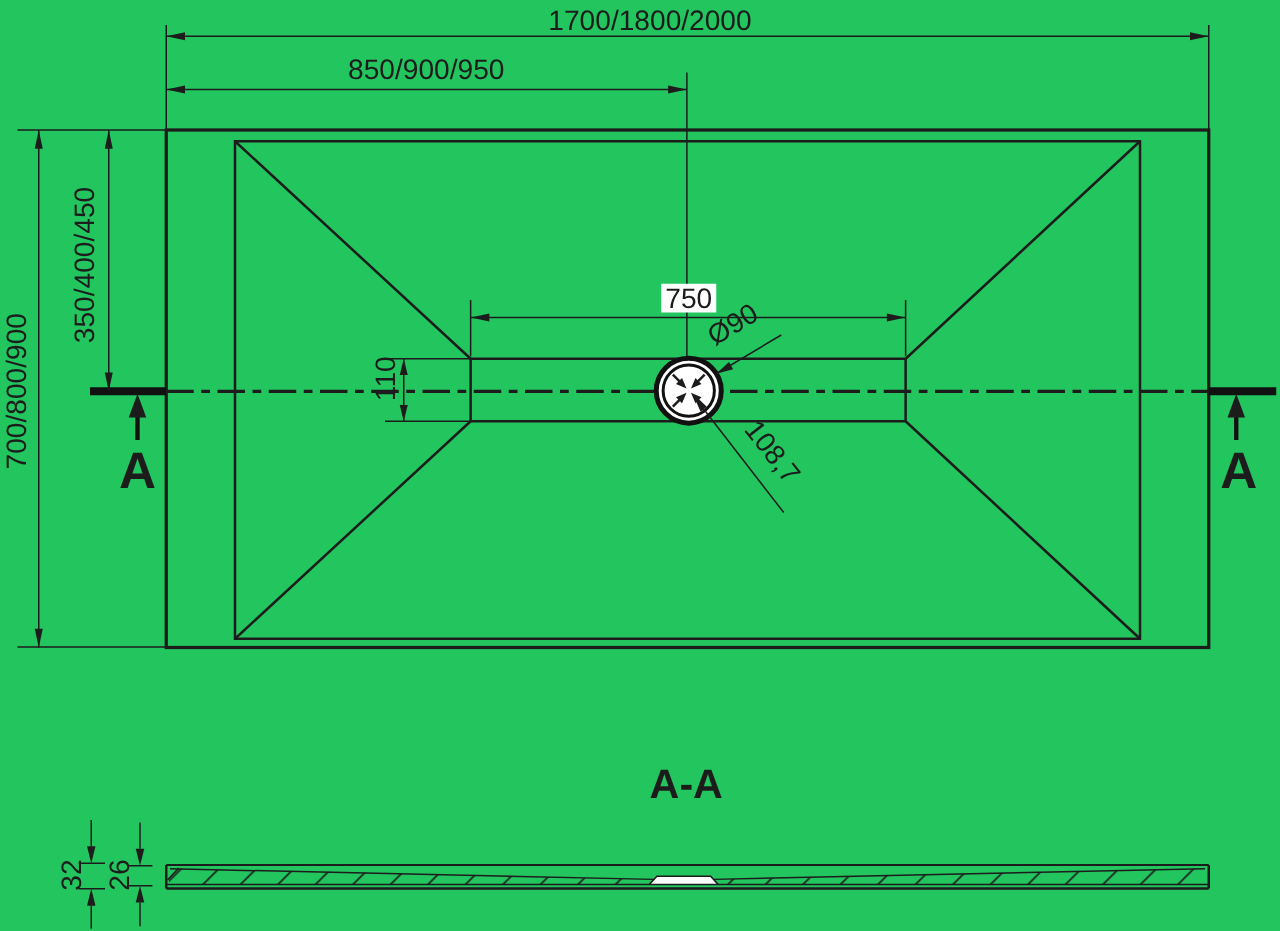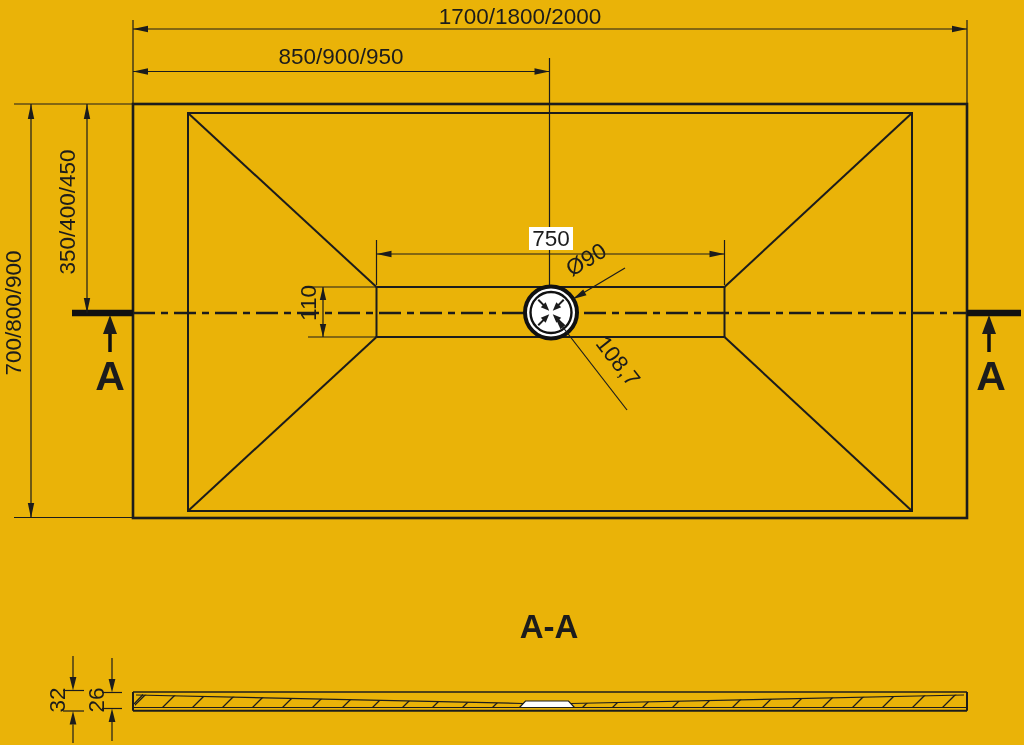--- a/index.html
+++ b/index.html
@@ -4,21 +4,21 @@
 <style>
   html, body {
     margin: 0;
     padding: 0;
     background: #ffffff;
   }
   .stage {
     width: 1024px;
     height: 745px;
     position: relative;
-    background: #eab308;
+    background: #22c55e;
     overflow: hidden;
   }
   svg { display: block; }
   .thin   { stroke: #1c1c1c; stroke-width: 1.2; fill: none; }
   .med    { stroke: #1c1c1c; stroke-width: 2;   fill: none; }
   .thick  { stroke: #1c1c1c; stroke-width: 2.6; fill: none; }
   .cut    { stroke: #111111; stroke-width: 6.5; fill: none; }
   .arrow  { fill: #1c1c1c; stroke: none; }
   .dimtxt {
     font-family: "Liberation Sans", "DejaVu Sans", sans-serif;

